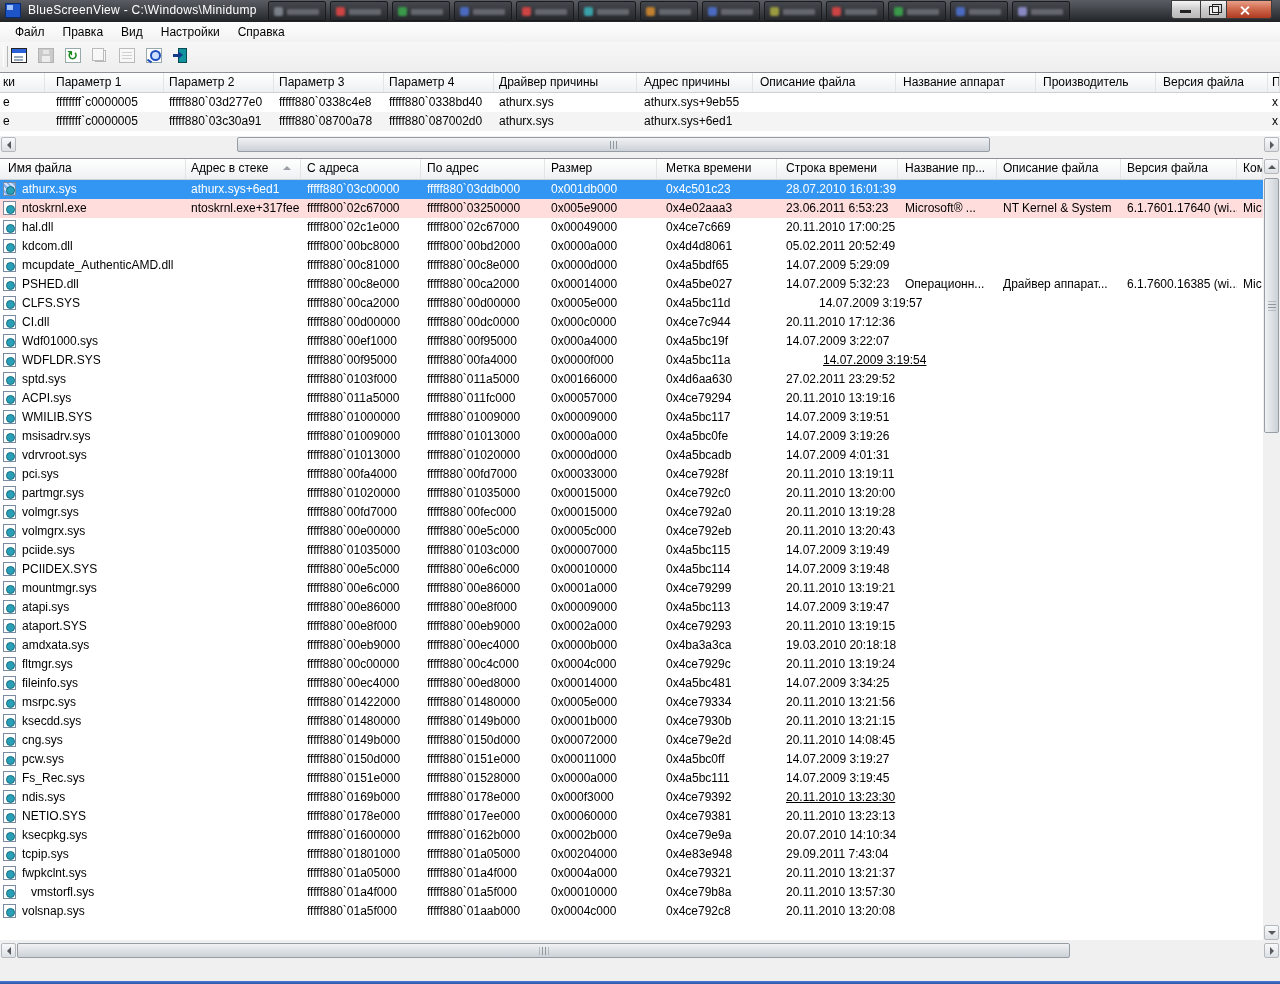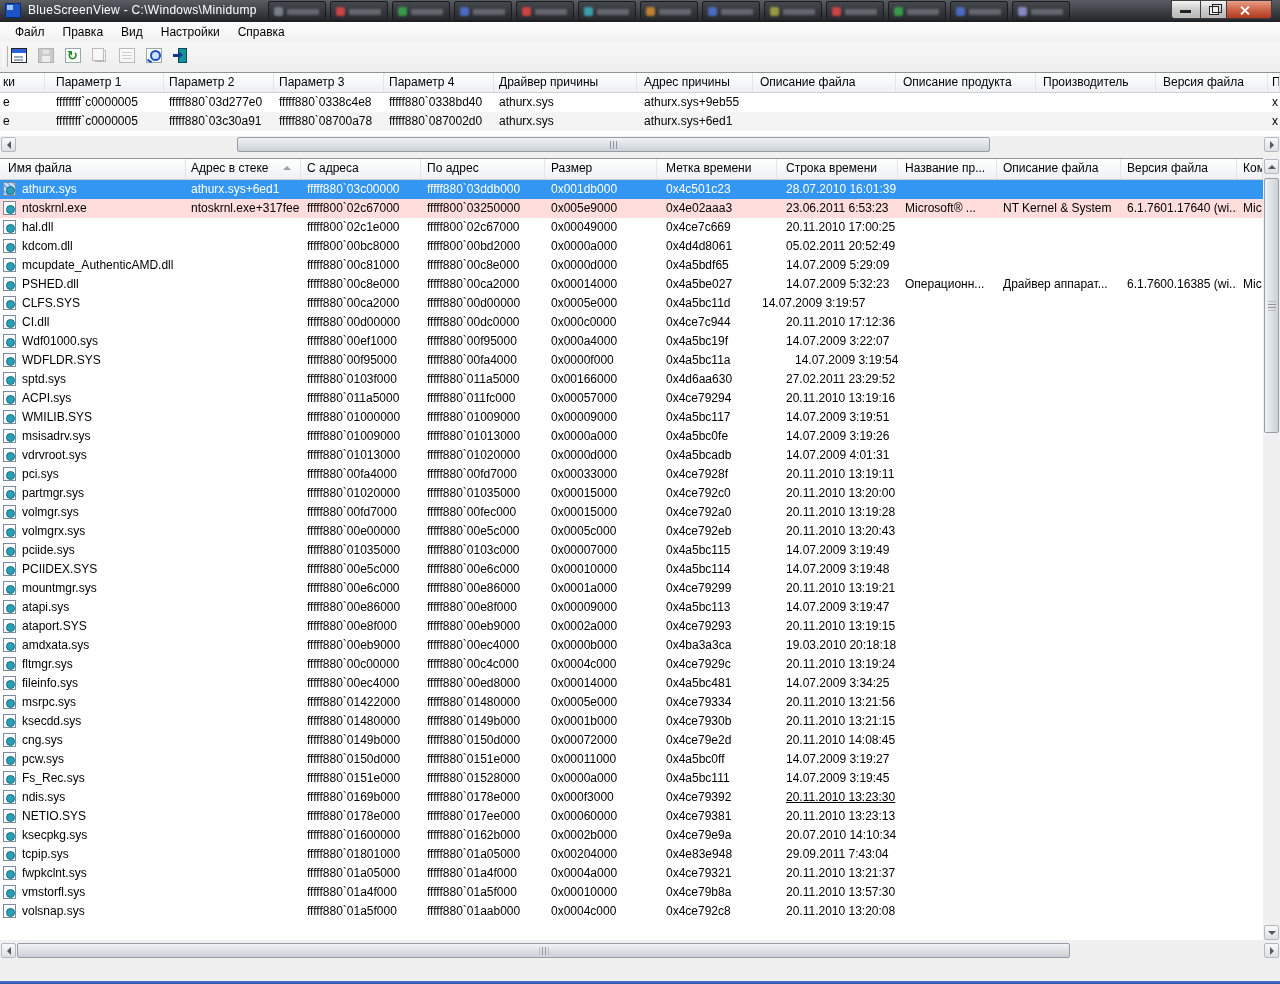--- a/index.html
+++ b/index.html
@@ -255,21 +255,21 @@
   <div id="upper-pane" class="pane">
     <div id="upper-header">
         <div class="hcell" style="left: 0px; width: 45px; padding-left: 3px;"><span>ки</span></div>
         <div class="hcell" style="left: 45px; width: 119px; padding-left: 11px;"><span>Параметр 1</span></div>
         <div class="hcell" style="left: 164px; width: 110px; padding-left: 5px;"><span>Параметр 2</span></div>
         <div class="hcell" style="left: 274px; width: 110px; padding-left: 5px;"><span>Параметр 3</span></div>
         <div class="hcell" style="left: 384px; width: 110px; padding-left: 5px;"><span>Параметр 4</span></div>
         <div class="hcell" style="left: 494px; width: 143px; padding-left: 5px;"><span>Драйвер причины</span></div>
         <div class="hcell" style="left: 637px; width: 116px; padding-left: 7px;"><span>Адрес причины</span></div>
         <div class="hcell" style="left: 753px; width: 143px; padding-left: 7px;"><span>Описание файла</span></div>
-        <div class="hcell" style="left: 896px; width: 140px; padding-left: 7px;"><span>Описание продукта</span></div>
+        <div class="hcell" style="left: 896px; width: 140px; padding-left: 7px;"><span>Название аппарат</span></div>
         <div class="hcell" style="left: 1036px; width: 120px; padding-left: 7px;"><span>Производитель</span></div>
         <div class="hcell" style="left: 1156px; width: 112px; padding-left: 7px;"><span>Версия файла</span></div>
         <div class="hcell" style="left: 1268px; width: 12px; padding-left: 4px;"><span>П</span></div>
       </div>
     <div id="upper-rows">
         <div class="trow">
           <div class="cell" style="left: 0px; width: 45px; padding-left: 3px;">e</div>
           <div class="cell" style="left: 45px; width: 119px; padding-left: 11px;">ffffffff`c0000005</div>
           <div class="cell" style="left: 164px; width: 110px; padding-left: 5px;">fffff880`03d277e0</div>
           <div class="cell" style="left: 274px; width: 110px; padding-left: 5px;">fffff880`0338c4e8</div>
@@ -377,21 +377,21 @@
           <div class="cell" style="left: 1121px; width: 116px; padding-left: 6px;">6.1.7600.16385 (wi...</div>
           <div class="cell" style="left: 1237px; width: 26px; padding-left: 6px;">Mic</div>
         </div>
         <div class="trow">
           <div class="cell" style="left: 0px; width: 186px;"><div class="ficon"></div><span style="padding-left: 22px; display: inline-block;">CLFS.SYS</span></div>
           <div class="cell" style="left: 186px; width: 115px; padding-left: 5px;"></div>
           <div class="cell" style="left: 301px; width: 120px; padding-left: 6px;">fffff880`00ca2000</div>
           <div class="cell" style="left: 421px; width: 124px; padding-left: 6px;">fffff880`00d00000</div>
           <div class="cell" style="left: 545px; width: 112px; padding-left: 6px;">0x0005e000</div>
           <div class="cell" style="left: 657px; width: 120px; padding-left: 9px;">0x4a5bc11d</div>
-          <div class="cell" style="left: 753px; width: 121px; padding-left: 9px;">14.07.2009 3:19:57</div>
+          <div class="cell" style="left: 810px; width: 121px; padding-left: 9px;">14.07.2009 3:19:57</div>
         </div>
         <div class="trow">
           <div class="cell" style="left: 0px; width: 186px;"><div class="ficon"></div><span style="padding-left: 22px; display: inline-block;">CI.dll</span></div>
           <div class="cell" style="left: 186px; width: 115px; padding-left: 5px;"></div>
           <div class="cell" style="left: 301px; width: 120px; padding-left: 6px;">fffff880`00d00000</div>
           <div class="cell" style="left: 421px; width: 124px; padding-left: 6px;">fffff880`00dc0000</div>
           <div class="cell" style="left: 545px; width: 112px; padding-left: 6px;">0x000c0000</div>
           <div class="cell" style="left: 657px; width: 120px; padding-left: 9px;">0x4ce7c944</div>
           <div class="cell" style="left: 777px; width: 121px; padding-left: 9px;">20.11.2010 17:12:36</div>
         </div>
@@ -404,21 +404,21 @@
           <div class="cell" style="left: 657px; width: 120px; padding-left: 9px;">0x4a5bc19f</div>
           <div class="cell" style="left: 777px; width: 121px; padding-left: 9px;">14.07.2009 3:22:07</div>
         </div>
         <div class="trow">
           <div class="cell" style="left: 0px; width: 186px;"><div class="ficon"></div><span style="padding-left: 22px; display: inline-block;">WDFLDR.SYS</span></div>
           <div class="cell" style="left: 186px; width: 115px; padding-left: 5px;"></div>
           <div class="cell" style="left: 301px; width: 120px; padding-left: 6px;">fffff880`00f95000</div>
           <div class="cell" style="left: 421px; width: 124px; padding-left: 6px;">fffff880`00fa4000</div>
           <div class="cell" style="left: 545px; width: 112px; padding-left: 6px;">0x0000f000</div>
           <div class="cell" style="left: 657px; width: 120px; padding-left: 9px;">0x4a5bc11a</div>
-          <div class="cell" style="left: 786px; width: 121px; padding-left: 9px;">14.07.2009 3:19:54</div>
+          <div class="cell" style="left: 814px; width: 121px; padding-left: 9px; text-decoration: underline;">14.07.2009 3:19:54</div>
         </div>
         <div class="trow">
           <div class="cell" style="left: 0px; width: 186px;"><div class="ficon"></div><span style="padding-left: 22px; display: inline-block;">sptd.sys</span></div>
           <div class="cell" style="left: 186px; width: 115px; padding-left: 5px;"></div>
           <div class="cell" style="left: 301px; width: 120px; padding-left: 6px;">fffff880`0103f000</div>
           <div class="cell" style="left: 421px; width: 124px; padding-left: 6px;">fffff880`011a5000</div>
           <div class="cell" style="left: 545px; width: 112px; padding-left: 6px;">0x00166000</div>
           <div class="cell" style="left: 657px; width: 120px; padding-left: 9px;">0x4d6aa630</div>
           <div class="cell" style="left: 777px; width: 121px; padding-left: 9px;">27.02.2011 23:29:52</div>
         </div>
@@ -650,21 +650,21 @@
         <div class="trow">
           <div class="cell" style="left: 0px; width: 186px;"><div class="ficon"></div><span style="padding-left: 22px; display: inline-block;">fwpkclnt.sys</span></div>
           <div class="cell" style="left: 186px; width: 115px; padding-left: 5px;"></div>
           <div class="cell" style="left: 301px; width: 120px; padding-left: 6px;">fffff880`01a05000</div>
           <div class="cell" style="left: 421px; width: 124px; padding-left: 6px;">fffff880`01a4f000</div>
           <div class="cell" style="left: 545px; width: 112px; padding-left: 6px;">0x0004a000</div>
           <div class="cell" style="left: 657px; width: 120px; padding-left: 9px;">0x4ce79321</div>
           <div class="cell" style="left: 777px; width: 121px; padding-left: 9px;">20.11.2010 13:21:37</div>
         </div>
         <div class="trow">
-          <div class="cell" style="left: 0px; width: 186px;"><div class="ficon"></div><span style="padding-left: 22px; display: inline-block;">vmstorfl.sys</span></div>
+          <div class="cell" style="left: 0px; width: 186px;"><div class="ficon"></div><span style="padding-left: 31px; display: inline-block;">vmstorfl.sys</span></div>
           <div class="cell" style="left: 186px; width: 115px; padding-left: 5px;"></div>
           <div class="cell" style="left: 301px; width: 120px; padding-left: 6px;">fffff880`01a4f000</div>
           <div class="cell" style="left: 421px; width: 124px; padding-left: 6px;">fffff880`01a5f000</div>
           <div class="cell" style="left: 545px; width: 112px; padding-left: 6px;">0x00010000</div>
           <div class="cell" style="left: 657px; width: 120px; padding-left: 9px;">0x4ce79b8a</div>
           <div class="cell" style="left: 777px; width: 121px; padding-left: 9px;">20.11.2010 13:57:30</div>
         </div>
         <div class="trow">
           <div class="cell" style="left: 0px; width: 186px;"><div class="ficon"></div><span style="padding-left: 22px; display: inline-block;">volsnap.sys</span></div>
           <div class="cell" style="left: 186px; width: 115px; padding-left: 5px;"></div>

